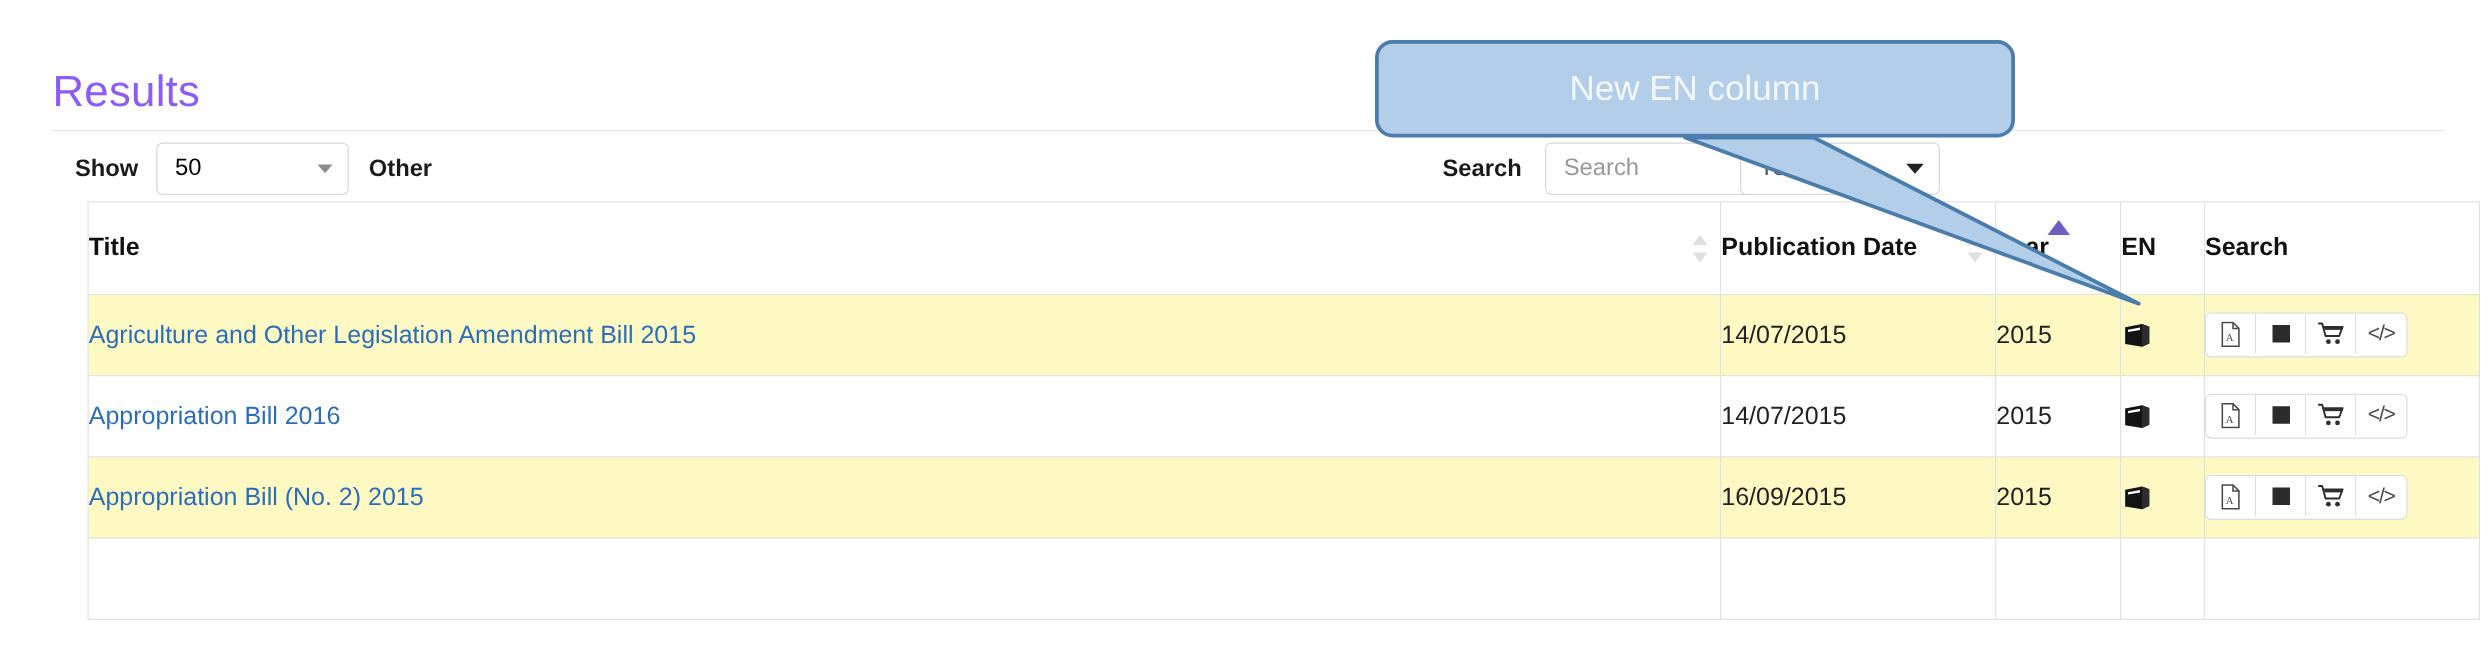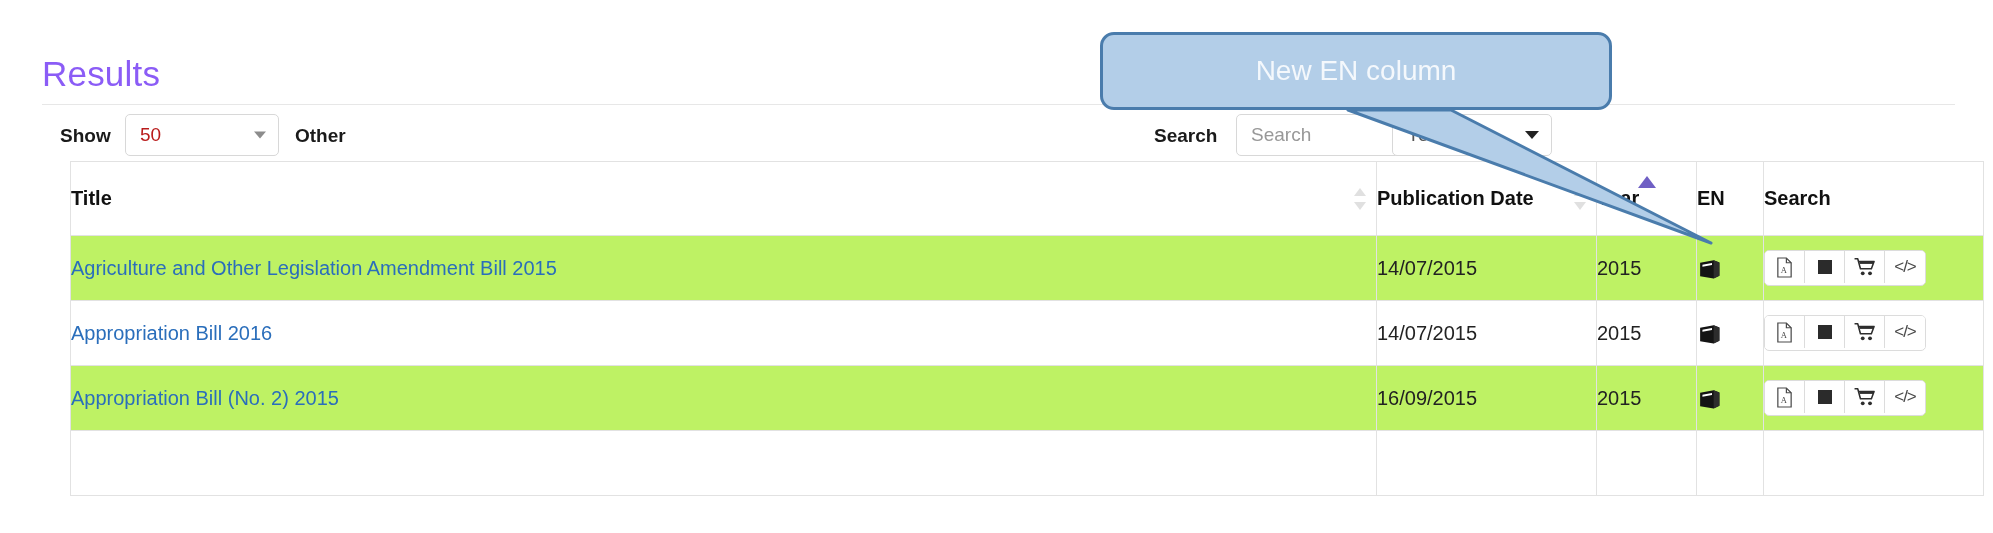--- a/index.html
+++ b/index.html
@@ -81,21 +81,21 @@
   #search-input {
     left: 1189px;
     width: 191px;
   }
   #year-select {
     left: 1345px;
     width: 160px;
   }
   #search-input .placeholder { color: #989898; }
   #year-select .value { color: #555555; }
-  #rows-select .value  { color: #b91c1c; }
+  #rows-select .value  { color: #000000; }
 
   .caret {
     position: absolute;
     right: 12px;
     top: 50%;
     transform: translateY(-50%);
     width: 0;
     height: 0;
     border-left: 6px solid transparent;
     border-right: 6px solid transparent;
@@ -164,21 +164,21 @@
     border-bottom: 12px solid #6f5fc4;
   }
 
   tbody td {
     height: 64px;
     padding: 0 18px;
     color: #222222;
     font-size: 20px;
     border-bottom: 1px solid #e6e6e6;
   }
-  tbody tr.odd  td { background: #bef264; }
+  tbody tr.odd  td { background: #fef9c3; }
   tbody tr.even td { background: #ffffff; }
 
   td.c-title a {
     color: #2a6ebb;
     text-decoration: none;
     font-size: 20px;
   }
   td.c-en   { text-align: left; }
   td.c-actions { padding-left: 18px; }
 

